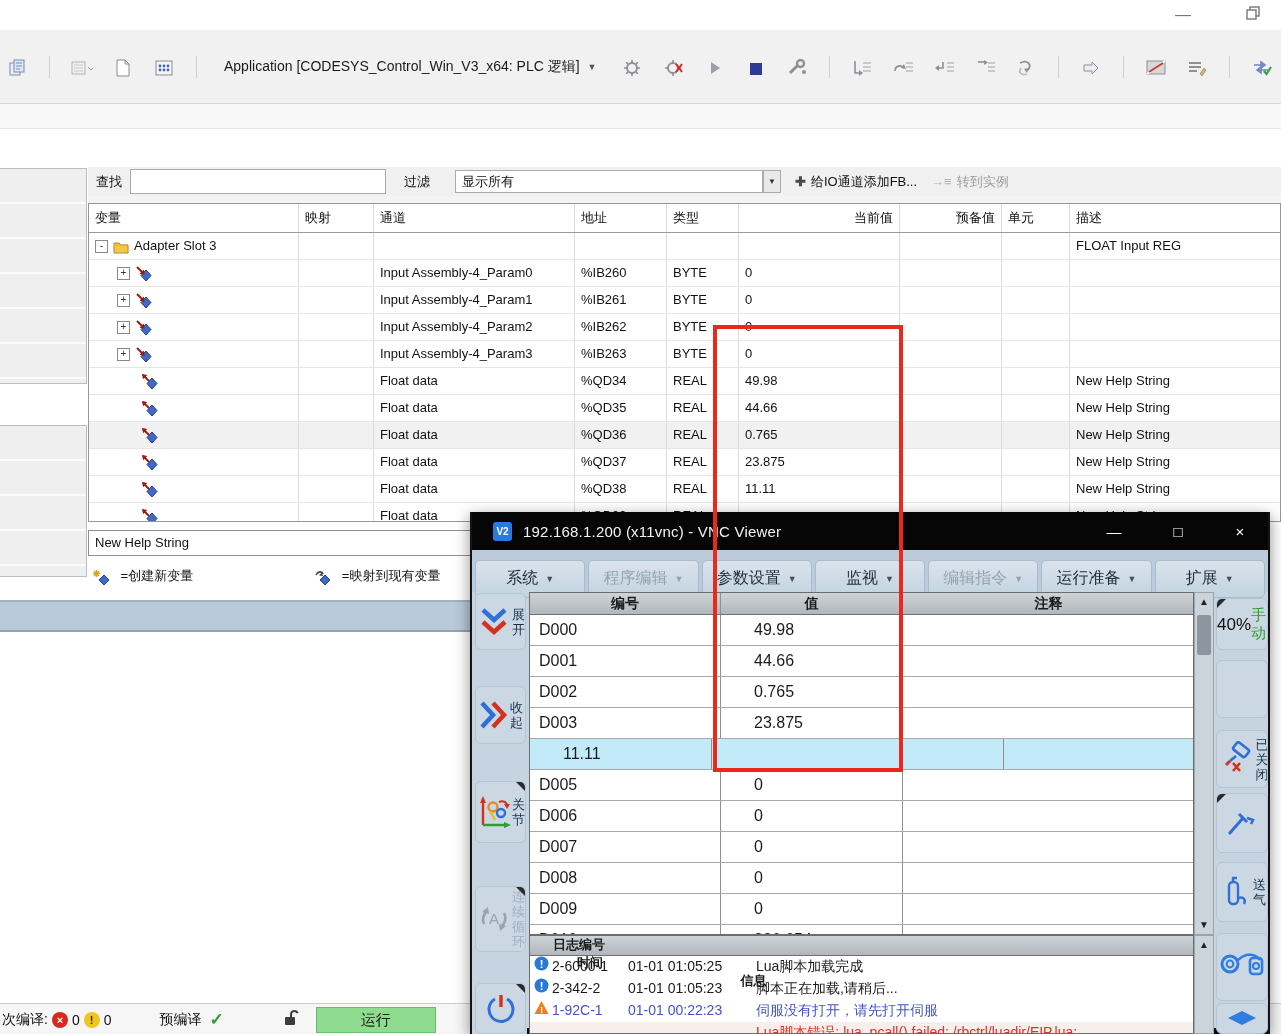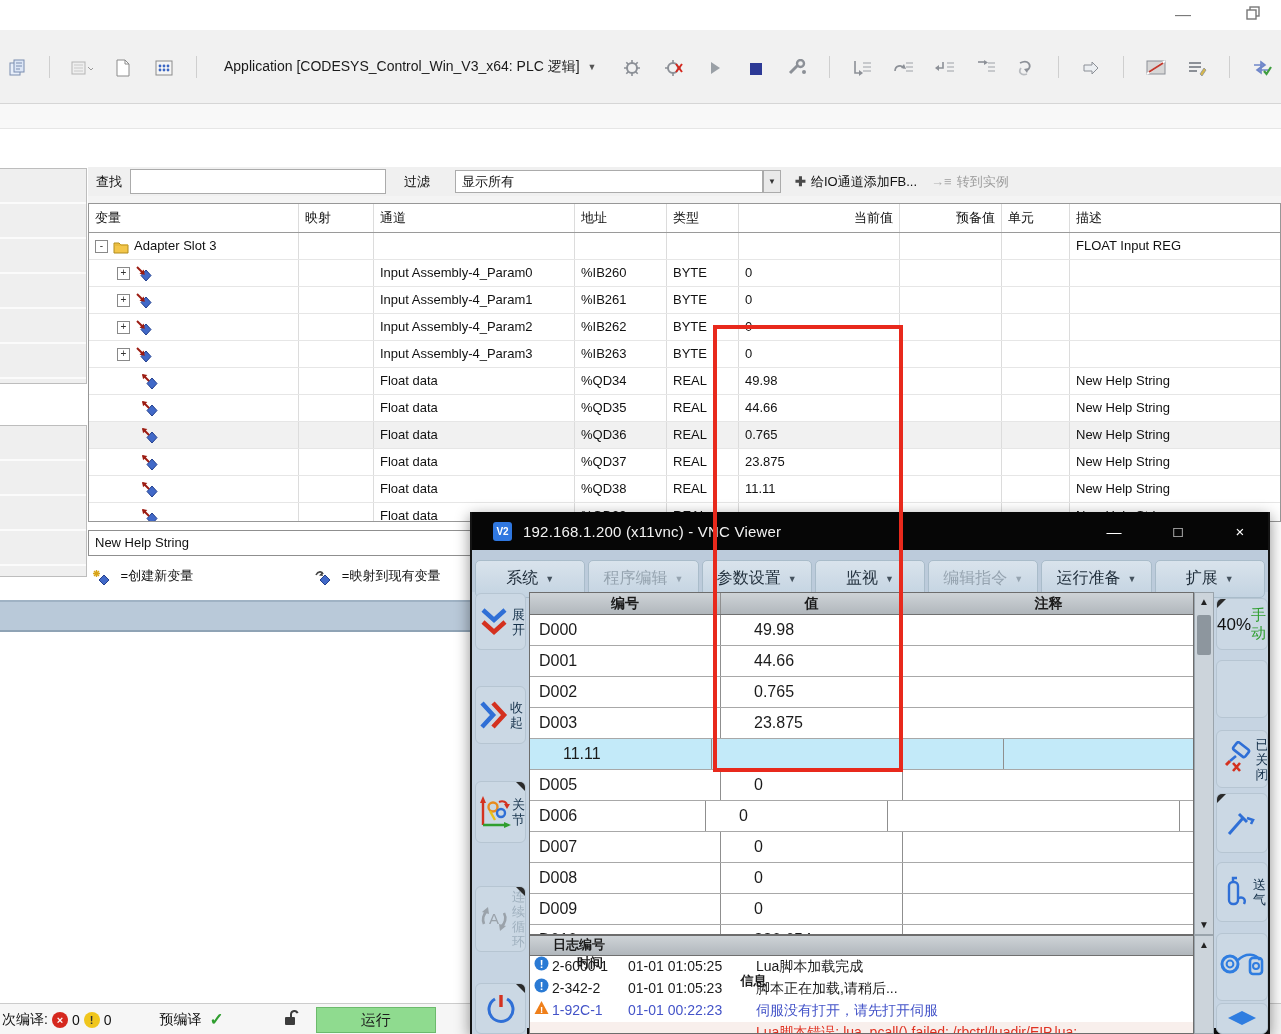--- a/index.html
+++ b/index.html
@@ -617,21 +617,21 @@
           <div class="rrow selected">
             <div class="rcell val" style="width: 182px;">11.11</div>
             <div class="rcell" style="width: 292px;"></div>
           </div>
           <div class="rrow">
             <div class="rcell" style="width: 191px;">D005</div>
             <div class="rcell val" style="width: 182px;">0</div>
             <div class="rcell" style="width: 292px;"></div>
           </div>
           <div class="rrow">
-            <div class="rcell" style="width: 176px;">D006</div>
+            <div class="rcell" style="width: 191px;">D006</div>
             <div class="rcell val" style="width: 182px;">0</div>
             <div class="rcell" style="width: 292px;"></div>
           </div>
           <div class="rrow">
             <div class="rcell" style="width: 191px;">D007</div>
             <div class="rcell val" style="width: 182px;">0</div>
             <div class="rcell" style="width: 292px;"></div>
           </div>
           <div class="rrow">
             <div class="rcell" style="width: 191px;">D008</div>

